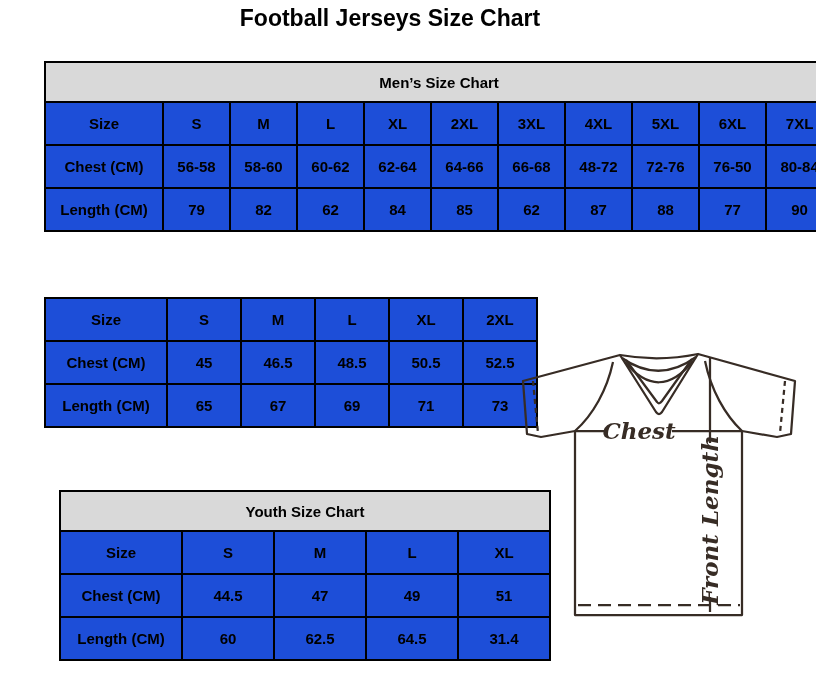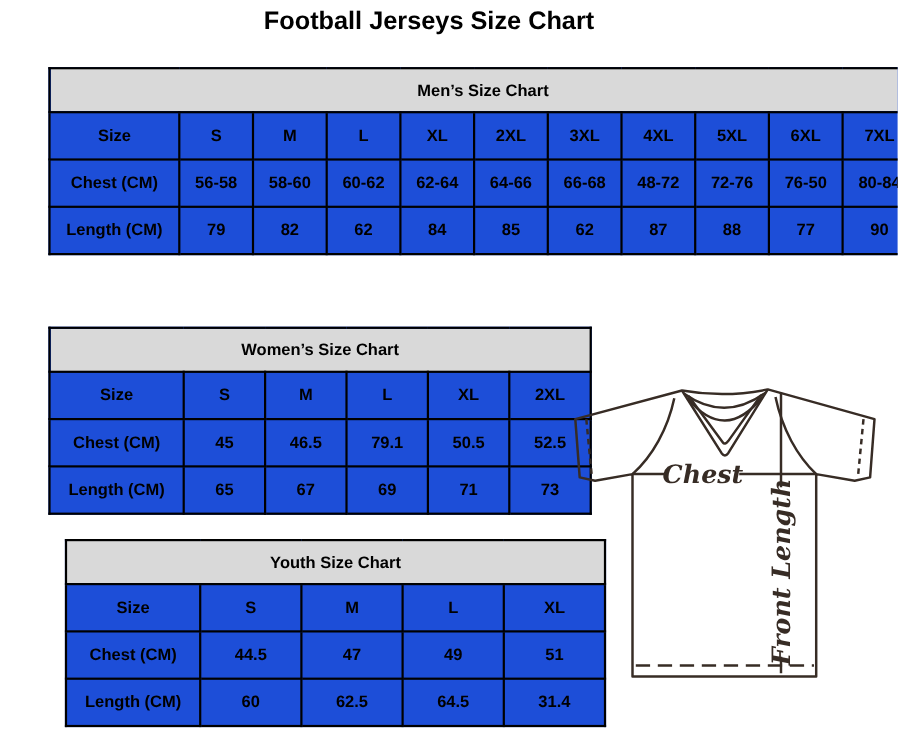--- a/index.html
+++ b/index.html
@@ -95,36 +95,33 @@
 <table class="size-table" id="women-table">
   <colgroup>
     <col style="width:122px">
       <col style="width:74px">
       <col style="width:74px">
       <col style="width:74px">
       <col style="width:74px">
       <col style="width:74px">
   </colgroup>
   <tbody>
-      <tr>
-    <td colspan="6" class="tbl-title">Women’s Size Chart</td>
-  </tr>
   <tr>
     <td class="row-cell">Size</td>
     <td class="row-cell">S</td>
     <td class="row-cell">M</td>
     <td class="row-cell">L</td>
     <td class="row-cell">XL</td>
     <td class="row-cell">2XL</td>
   </tr>
   <tr>
     <td class="row-cell">Chest (CM)</td>
     <td class="row-cell">45</td>
     <td class="row-cell">46.5</td>
-    <td class="row-cell">79.1</td>
+    <td class="row-cell">48.5</td>
     <td class="row-cell">50.5</td>
     <td class="row-cell">52.5</td>
   </tr>
   <tr>
     <td class="row-cell">Length (CM)</td>
     <td class="row-cell">65</td>
     <td class="row-cell">67</td>
     <td class="row-cell">69</td>
     <td class="row-cell">71</td>
     <td class="row-cell">73</td>

